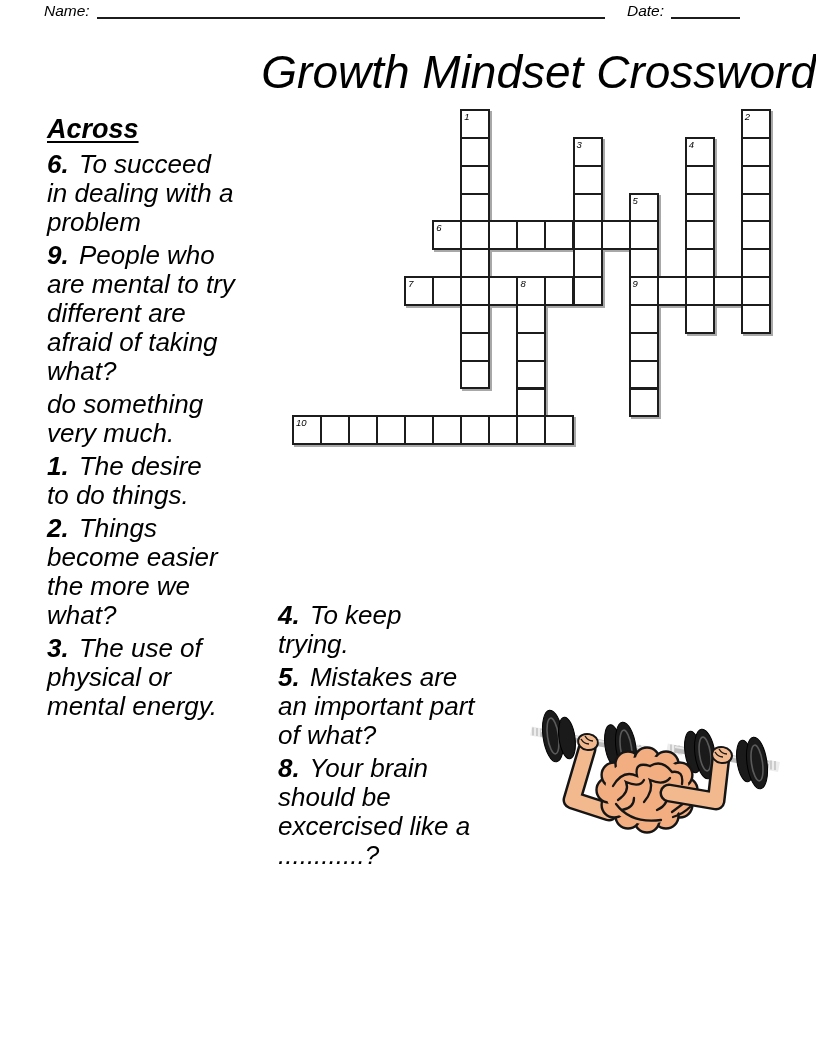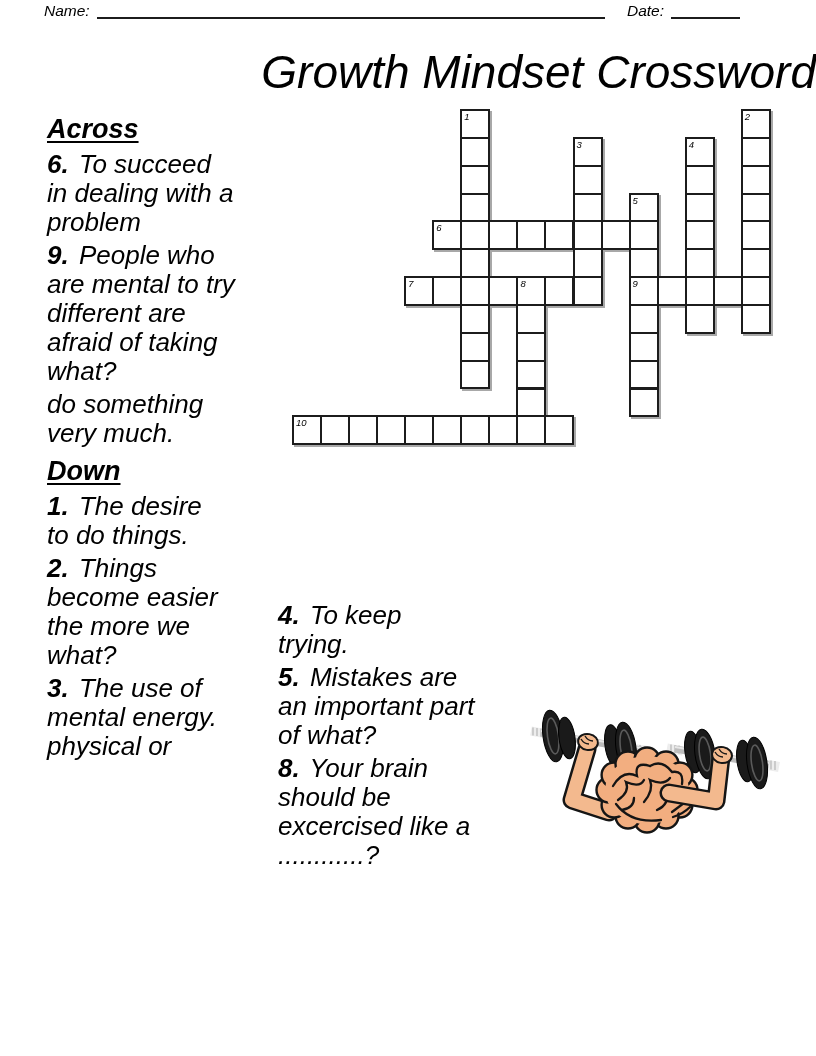--- a/index.html
+++ b/index.html
@@ -159,36 +159,35 @@
           <div class="ln">are mental to try</div>
           <div class="ln">different are</div>
           <div class="ln">afraid of taking</div>
           <div class="ln">what?</div>
         </div>
         <div class="clue">
           <div class="ln">do something</div>
           <div class="ln">very much.</div>
         </div>
       </div>
-    <h2 class="clue-heading down-h">Down</h2>
     <div id="down-clues-left">
         <div class="clue">
           <div class="ln"><b>1.</b> The desire</div>
           <div class="ln">to do things.</div>
         </div>
         <div class="clue">
           <div class="ln"><b>2.</b> Things</div>
           <div class="ln">become easier</div>
           <div class="ln">the more we</div>
           <div class="ln">what?</div>
         </div>
         <div class="clue">
           <div class="ln"><b>3.</b> The use of</div>
+          <div class="ln">physical or</div>
           <div class="ln">mental energy.</div>
-          <div class="ln">physical or</div>
         </div>
       </div>
   </div>
 
   <div class="cluecol" id="mid-col">
     <div id="down-clues-mid">
         <div class="clue">
           <div class="ln"><b>4.</b> To keep</div>
           <div class="ln">trying.</div>
         </div>

